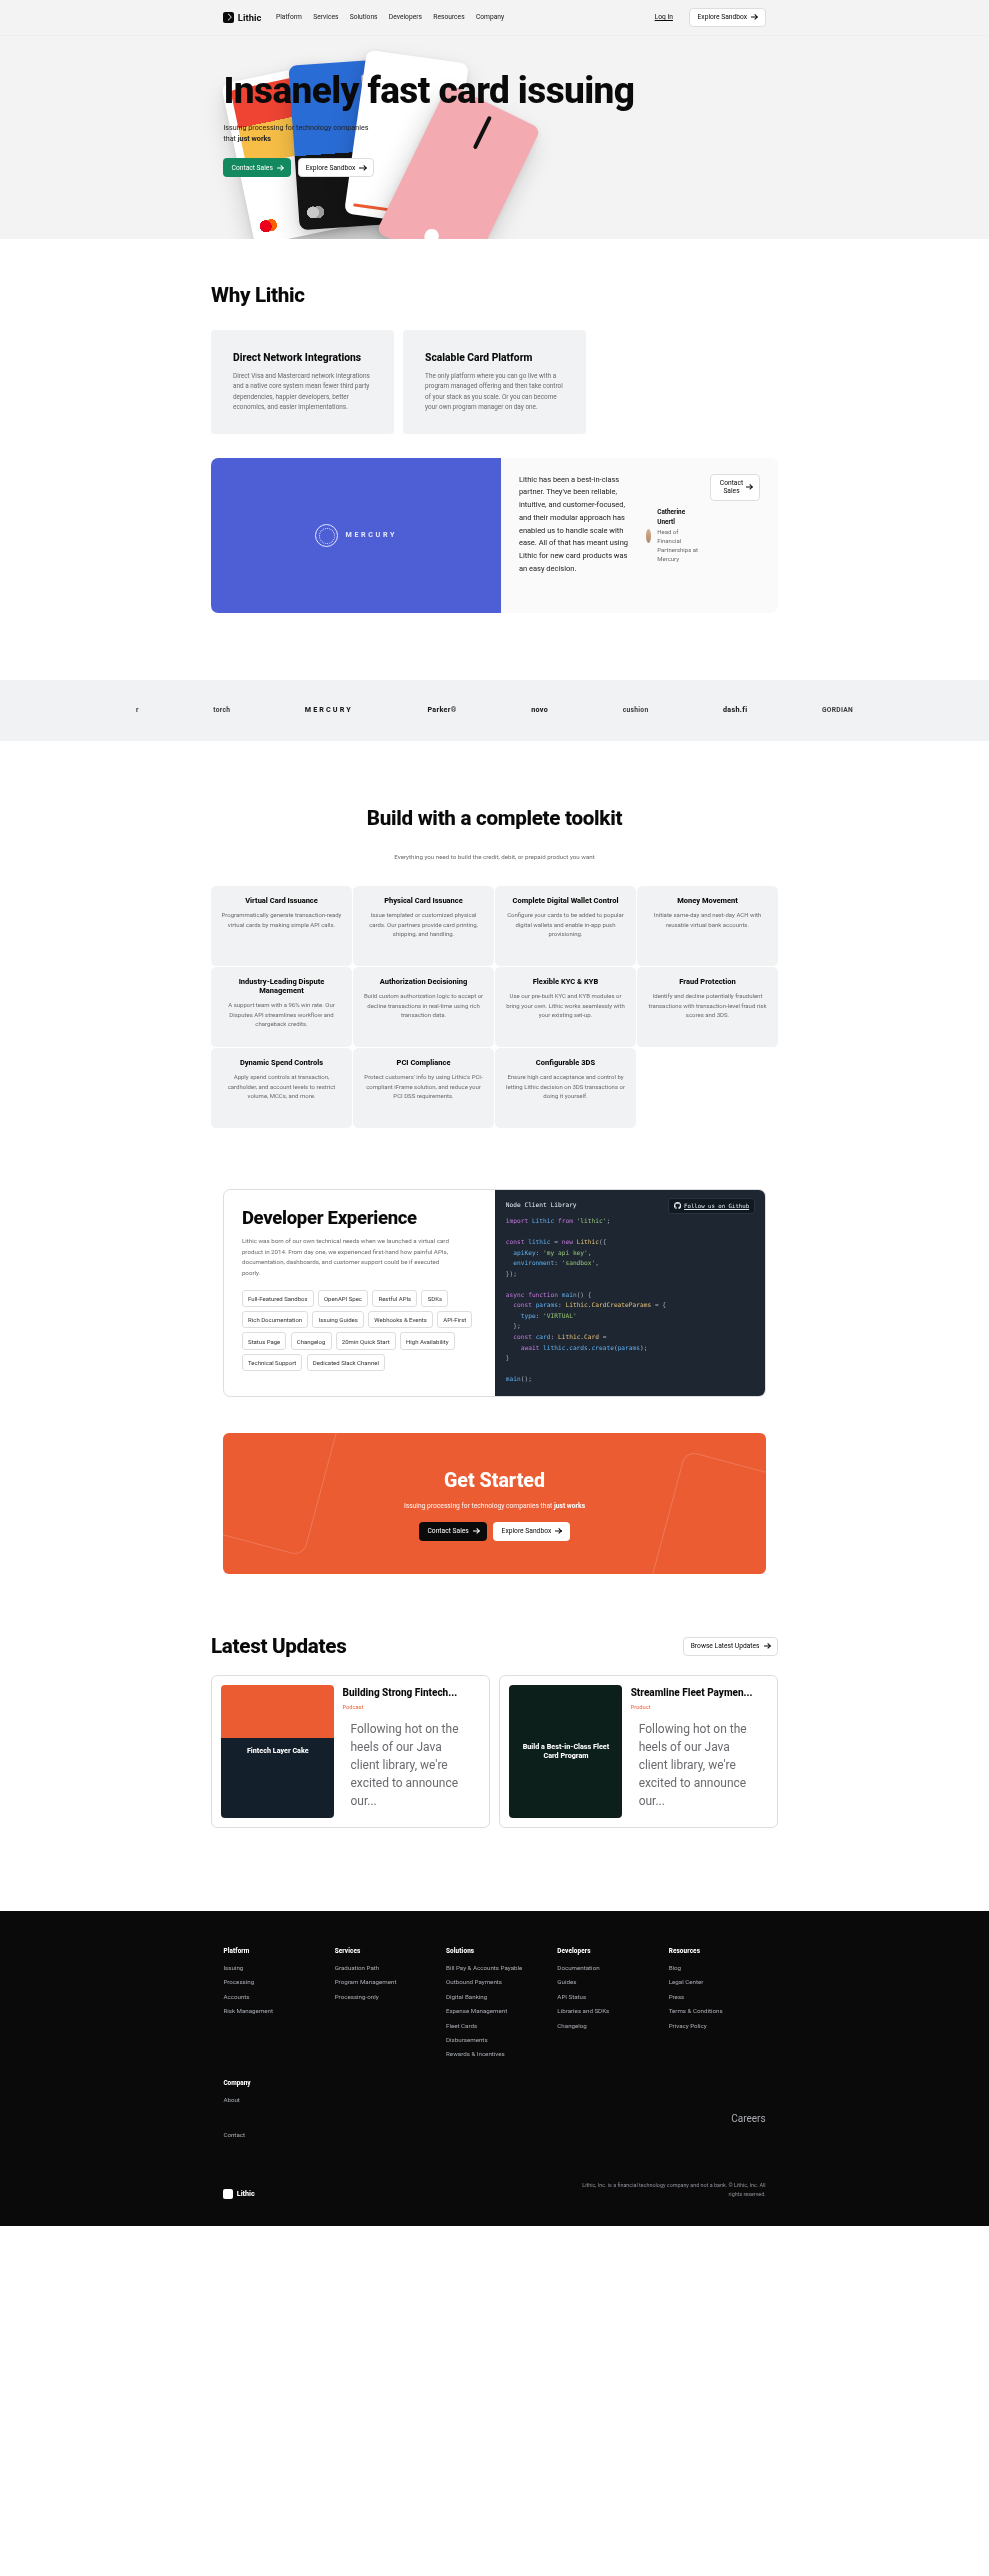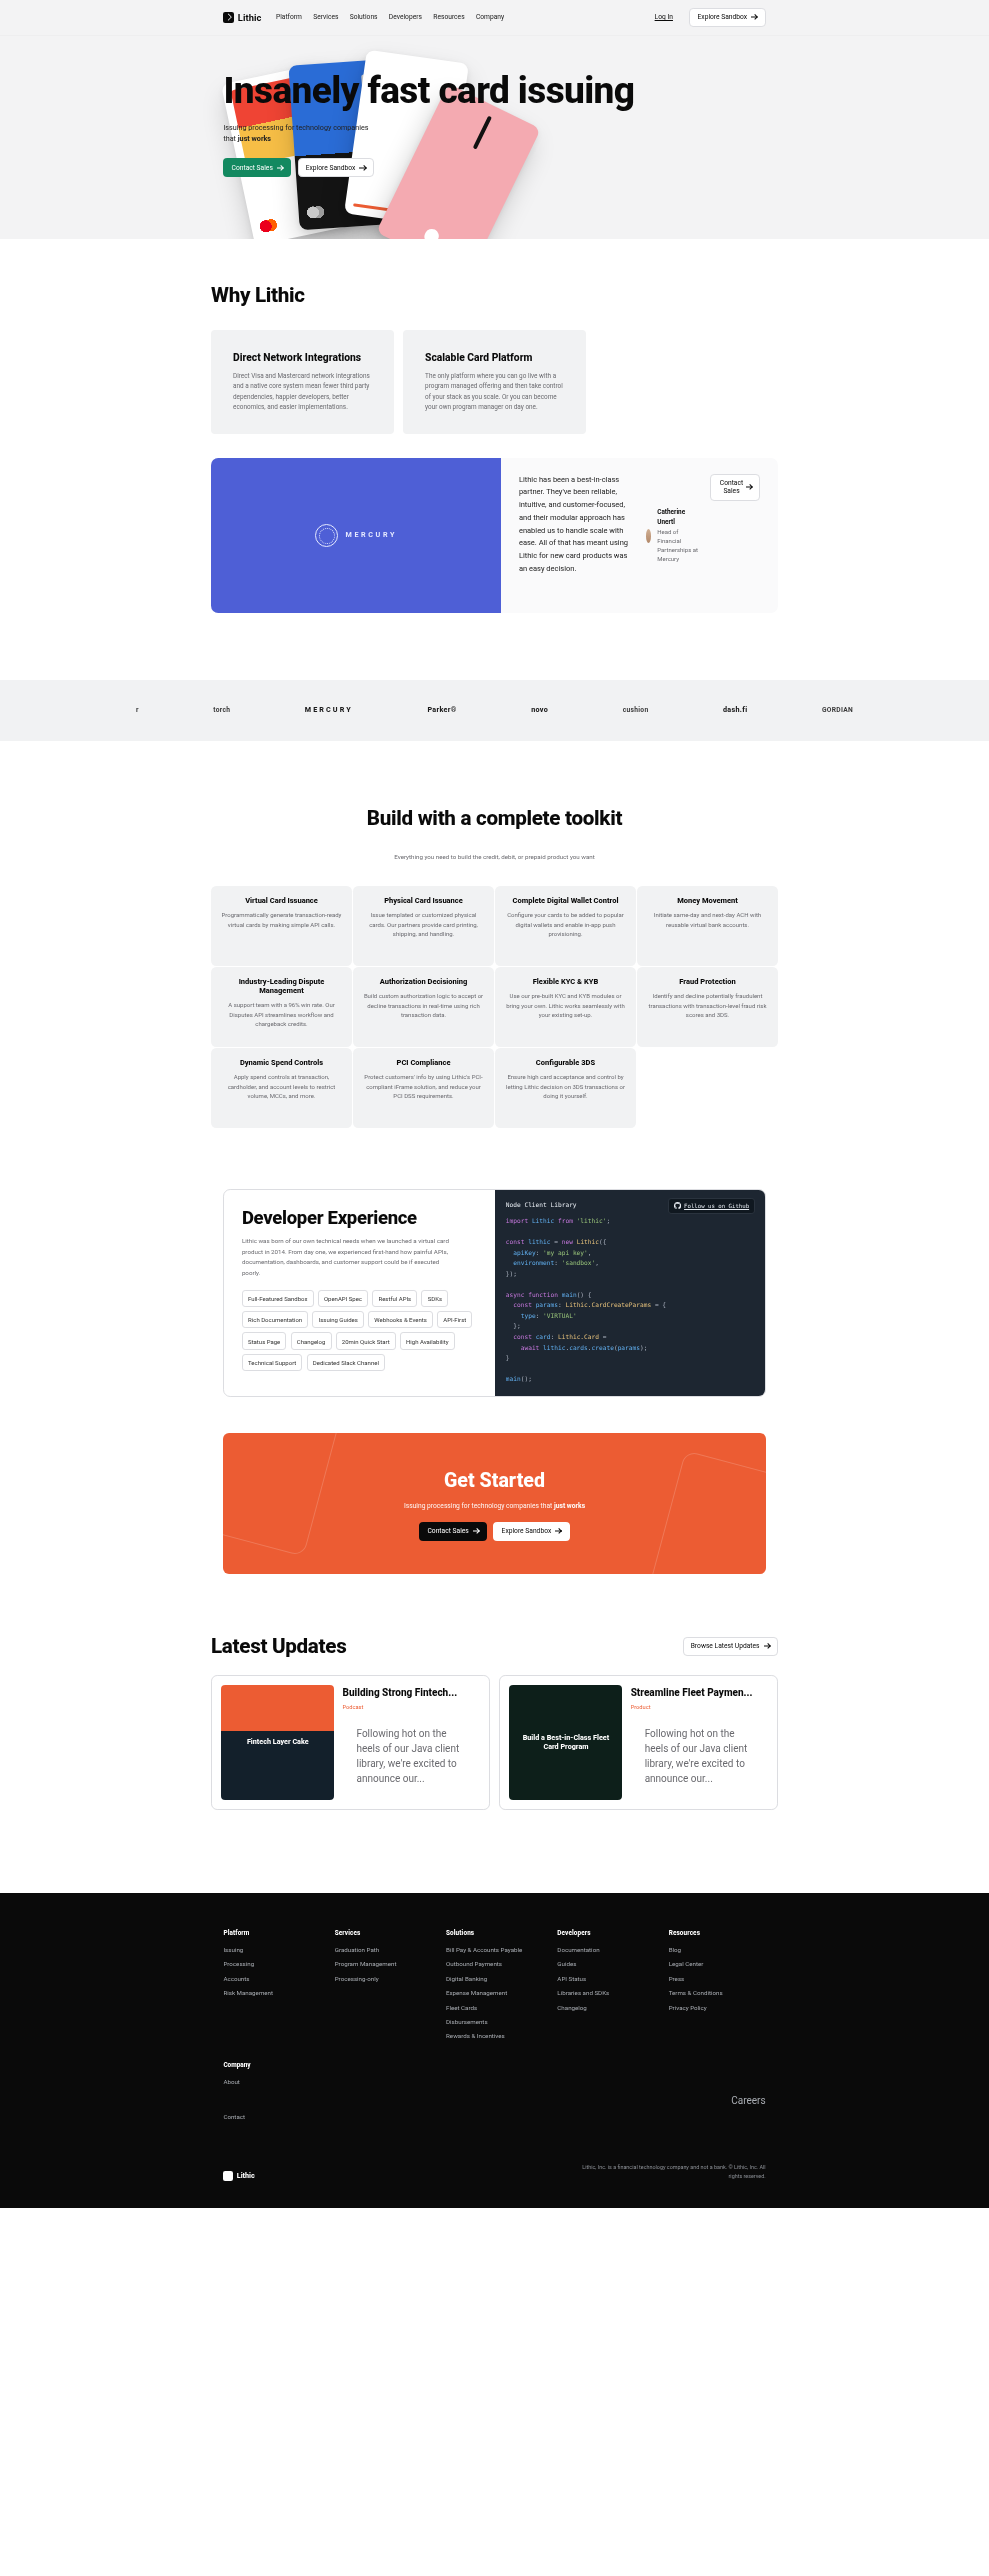--- a/index.html
+++ b/index.html
@@ -139,21 +139,21 @@
   
   .updates{padding:20.6px 0 62px}
   .updates-head{display:flex;align-items:center;justify-content:space-between;margin-bottom:13.4px}
   .up-grid{display:grid;grid-template-columns:repeat(2,1fr);gap:9.3px}
   .up{display:grid;grid-template-columns:113px 1fr;gap:8.2px;border:0.5px solid var(--border);border-radius:6.2px;padding:9.3px}
   .thumb{border-radius:4.1px;display:flex;align-items:center;justify-content:center;color:#fff;font-weight:800;text-align:center;padding:8.2px;line-height:1.2}
   .thumb.a{background:linear-gradient(180deg,#ec5c33,#ec5c33 40%, #13202b 40%)}
   .thumb.b{background:#0d1f1a}
   .up h5{margin:0 0 3.1px;font-size:10px;font-weight:800;overflow:hidden;text-overflow:ellipsis;white-space:nowrap}
   .up .tag{color:var(--orange);font-size:5.7px;margin-bottom:5.2px}
-  .up p{color:var(--muted);font-size:10px;margin:14px}
+  .up p{color:var(--muted);font-size:12px;margin:8px}
 
   
   footer{background:var(--footer);color:#cfd2d6;padding:36px 0 26px;margin-top:20.6px}
   .foot-cols{display:grid;grid-template-columns:repeat(5,1fr);gap:14.4px}
   .foot-col h6{color:#fff;font-size:6.4px;margin:0 0 7.2px;font-weight:800;letter-spacing:0.1px}
   .foot-col a{display:block;color:#a9adb3;font-size:6.2px;text-decoration:none;margin:0 0 5.2px}
   .foot-extra{margin-top:14.4px}
   .foot-extra h6{color:#fff;font-size:6.4px;margin:0 0 7.2px;font-weight:800}
   .foot-bottom{display:flex;justify-content:space-between;align-items:flex-end;margin-top:41px}
   .foot-logo{display:flex;align-items:center;gap:4.1px;color:#fff;font-weight:800}

